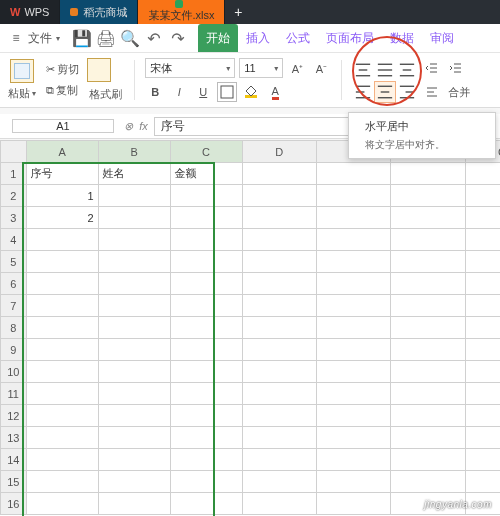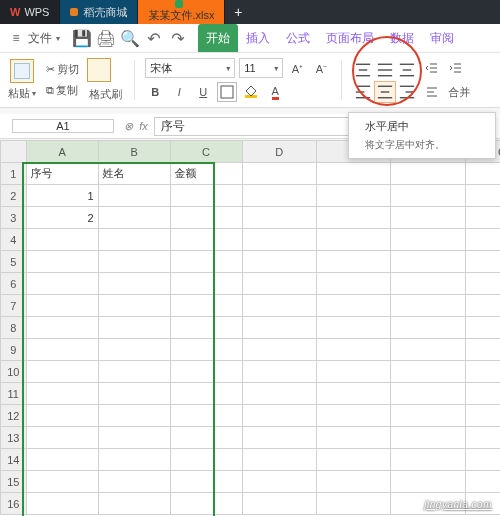--- a/index.html
+++ b/index.html
@@ -63,21 +63,21 @@
   table.grid th.colD,th.colE,th.colF,th.colG{width:64px;}
   table.grid th.selcol{background:#d8e7d6;}
   table.grid td.data{text-align:left;}
   table.grid td.num{text-align:right;}
   
   .selection{position:absolute;border:2px solid #2f8e3c;pointer-events:none;}
   
   .wm{position:absolute;right:8px;bottom:6px;color:#fff;text-shadow:0 0 2px #000;text-align:right;}
   .wm .main{font-size:18px;font-weight:bold;font-style:italic;}
   .wm .main b{color:#e74c3c;font-style:normal;}
-  .wm .sub{font-size:10px;letter-spacing:0.5px;font-style:italic;text-decoration:underline;}
+  .wm .sub{font-size:10px;letter-spacing:0.5px;font-style:italic;}
   svg.line{stroke:#555;stroke-width:1;}
 </style>
 </head>
 <body>
 <div class="app">
 
   <div class="titletabs">
     <div class="ttab wps">
         <span class="w">W</span>
         <span>WPS</span>

